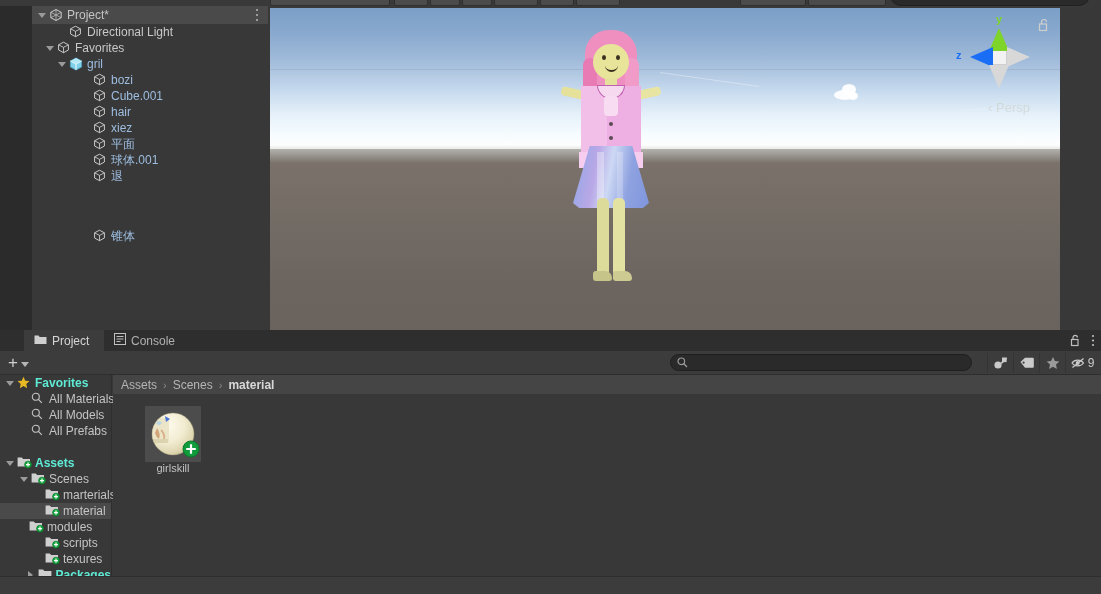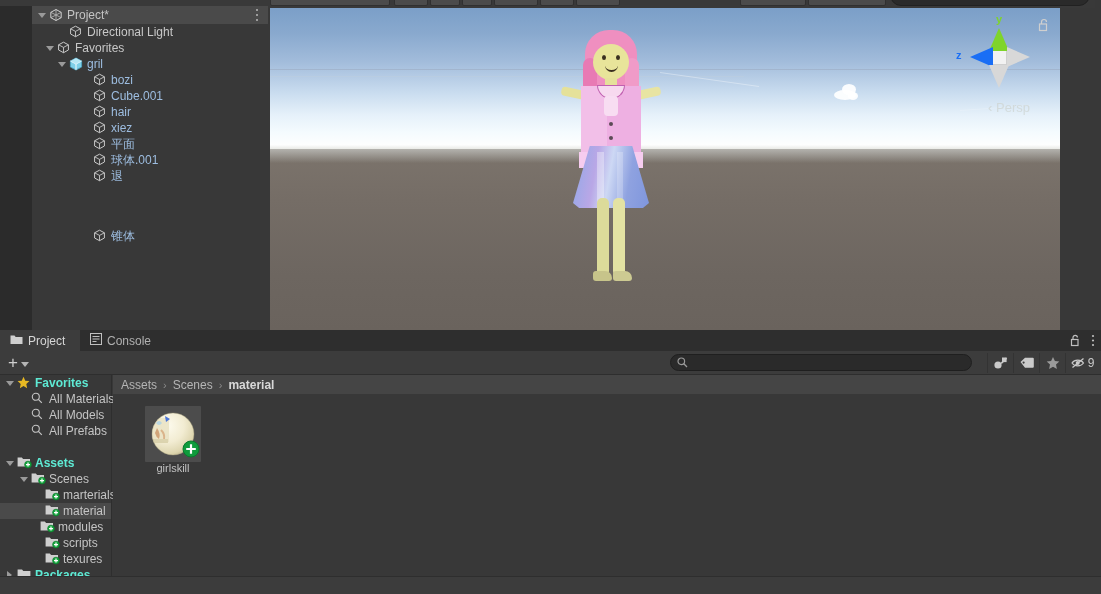--- a/index.html
+++ b/index.html
@@ -134,21 +134,21 @@
   
   .dock {
     position: absolute; left: 0; top: 330px; width: 1101px; height: 264px;
     background: #383838;
   }
   .tabbar {
     position: relative; height: 21px; background: #2e2e2e;
   }
   .tab {
     position: absolute; top: 0; height: 21px; display: flex; align-items: center;
-    padding: 0 10px; font-size: 12px; gap: 5px;
+    padding: 0 10px; font-size: 12px; gap: 5px; margin-left: 24px;
   }
   .tab.active { background: #3c3c3c; color: #d6d6d6; }
   .tab.inactive { color: #b0b0b0; }
   .tabbar-right { position: absolute; right: 6px; top: 4px; display: flex; gap: 10px; align-items: center; }
 
   .proj-toolbar {
     position: relative; height: 24px; background: #3c3c3c;
     border-bottom: 1px solid #2e2e2e;
     display: flex; align-items: center;
   }
@@ -604,21 +604,21 @@
               <div class="tri "></div>
               <div class="ic">
                 <svg width="15" height="13" viewBox="0 0 15 13">
                   <path d="M0.6 1.6 h4.2 l1.3 1.5 h6.9 v7.3 h-12.4 z" fill="#cfcfcf"></path>
                   <circle cx="11" cy="8.6" r="3.4" fill="#16a63f" stroke="#0d7c2c" stroke-width="0.7"></circle>
                   <path d="M11 6.6 v4 M9 8.6 h4" stroke="#ffffff" stroke-width="1.2"></path>
                 </svg>
               </div>
               <span class="lbl">material</span>
             </div>
-            <div class="proj-row" style="padding-left: 27px;">
+            <div class="proj-row" style="padding-left: 16px;">
               <div class="tri "></div>
               <div class="ic">
                 <svg width="15" height="13" viewBox="0 0 15 13">
                   <path d="M0.6 1.6 h4.2 l1.3 1.5 h6.9 v7.3 h-12.4 z" fill="#cfcfcf"></path>
                   <circle cx="11" cy="8.6" r="3.4" fill="#16a63f" stroke="#0d7c2c" stroke-width="0.7"></circle>
                   <path d="M11 6.6 v4 M9 8.6 h4" stroke="#ffffff" stroke-width="1.2"></path>
                 </svg>
               </div>
               <span class="lbl">modules</span>
             </div>
@@ -637,21 +637,21 @@
               <div class="tri "></div>
               <div class="ic">
                 <svg width="15" height="13" viewBox="0 0 15 13">
                   <path d="M0.6 1.6 h4.2 l1.3 1.5 h6.9 v7.3 h-12.4 z" fill="#cfcfcf"></path>
                   <circle cx="11" cy="8.6" r="3.4" fill="#16a63f" stroke="#0d7c2c" stroke-width="0.7"></circle>
                   <path d="M11 6.6 v4 M9 8.6 h4" stroke="#ffffff" stroke-width="1.2"></path>
                 </svg>
               </div>
               <span class="lbl">texures</span>
             </div>
-            <div class="proj-row" style="padding-left: 4px;">
+            <div class="proj-row" style="padding-left: 16px; justify-content: flex-end;">
               <div class="tri right"></div>
               <div class="ic">
                 <svg width="14" height="12" viewBox="0 0 14 12">
                   <path d="M0.6 1.6 h4.4 l1.3 1.5 h7.1 v7.4 h-12.8 z" fill="#cfcfcf"></path>
                 </svg>
               </div>
               <span class="lbl bold">Packages</span>
             </div>
           </div>
       </div>

